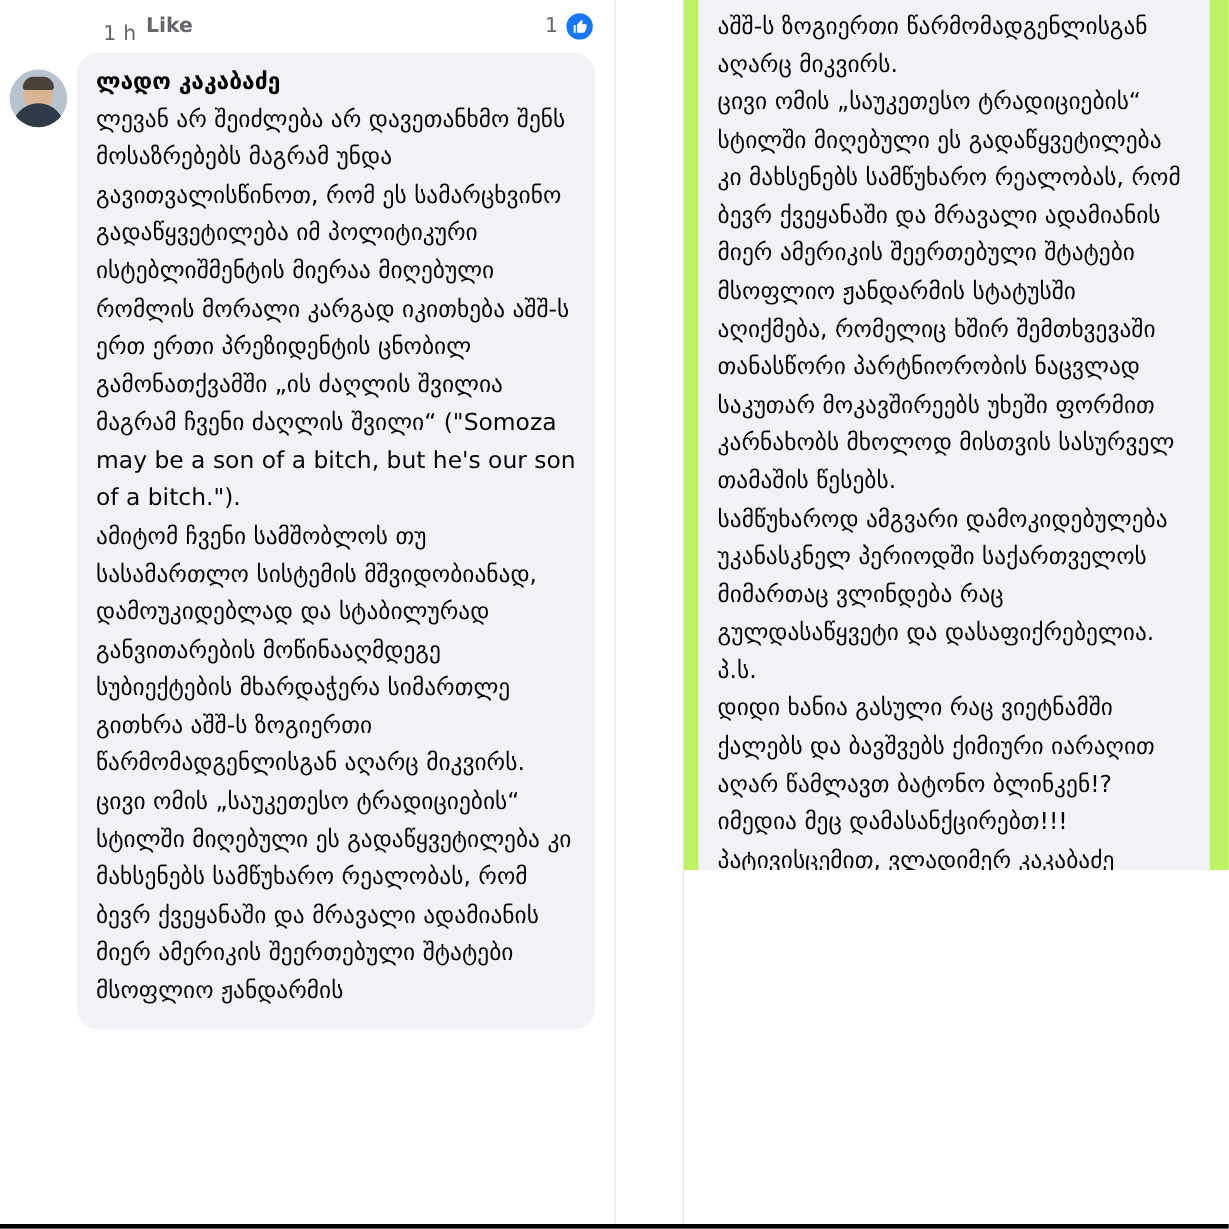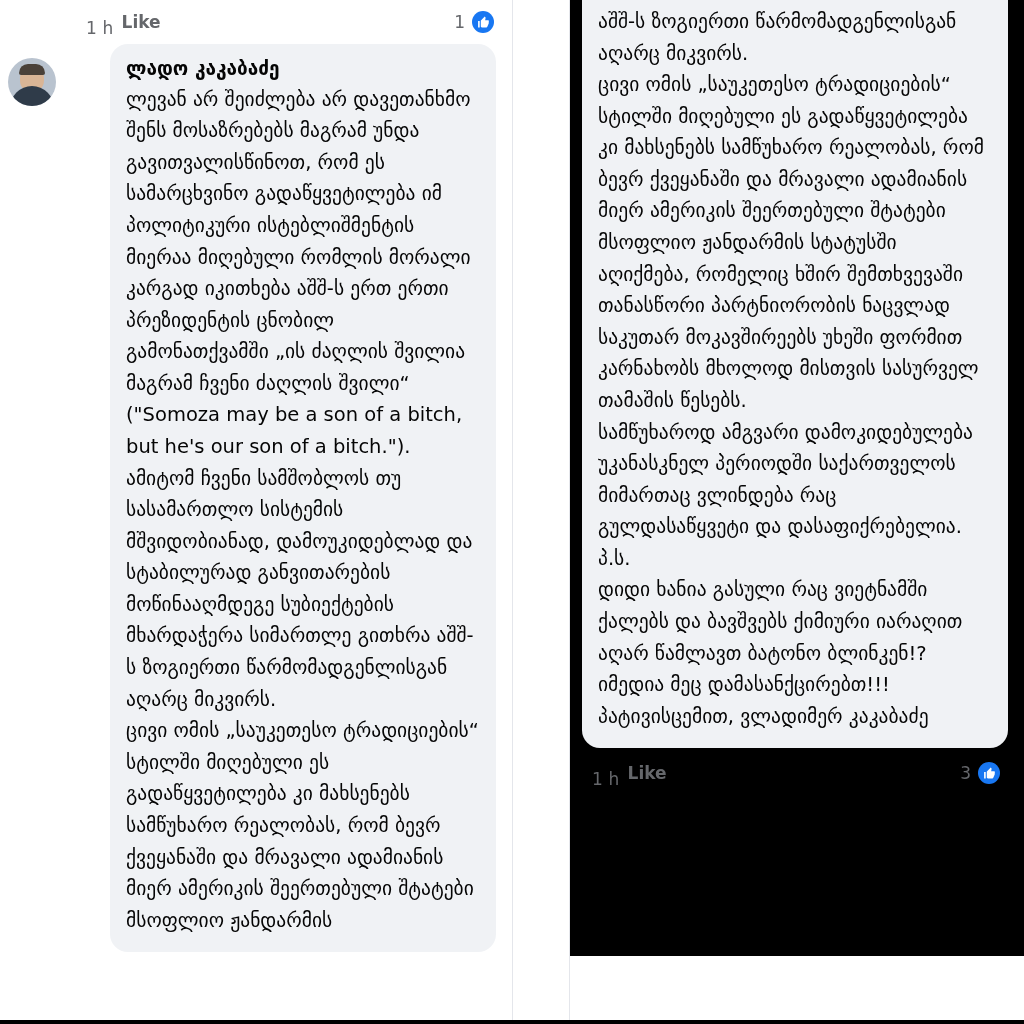--- a/index.html
+++ b/index.html
@@ -112,21 +112,21 @@
     left: 50%;
     bottom: -4px;
     transform: translateX(-50%);
     width: 44px;
     height: 24px;
     border-radius: 22px 22px 0 0;
     background: #2f3b49;
   }
 
   .bubble {
-    margin-left: 100px;
+    margin-left: 54px;
     margin-right: 16px;
     background: #F0F2F5;
     border-radius: 18px;
     padding: 12px 16px 16px 16px;
     box-sizing: border-box;
   }
   .bubble-name {
     font-size: 19px;
     font-weight: 700;
     color: #050505;
@@ -155,22 +155,22 @@
     width: 1px;
     background: #e4e6eb;
   }
   .divider .edge.left { left: 0; }
   .divider .edge.right { right: 0; }
 
   
   .panel-right {
     position: relative;
     flex: 1;
-    height: 956px;
-    background: #000000;
+    height: 725px;
+    background: #bef264;
     overflow: hidden;
   }
   .bubble-right {
     margin: 0 16px 0 12px;
     background: #F0F2F5;
     border-radius: 18px;
     border-top-left-radius: 0;
     border-top-right-radius: 0;
     padding: 6px 16px 16px 16px;
     box-sizing: border-box;

